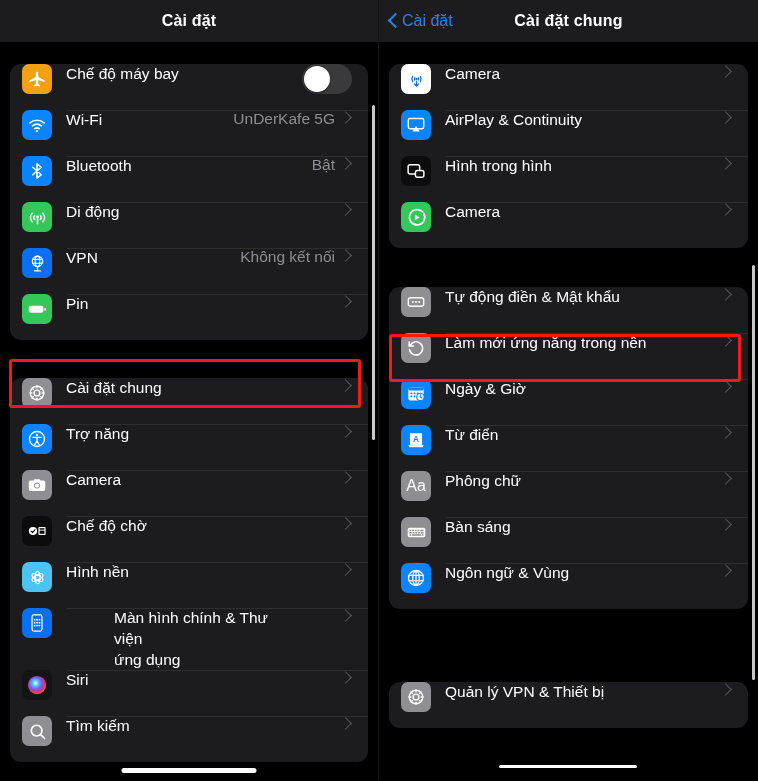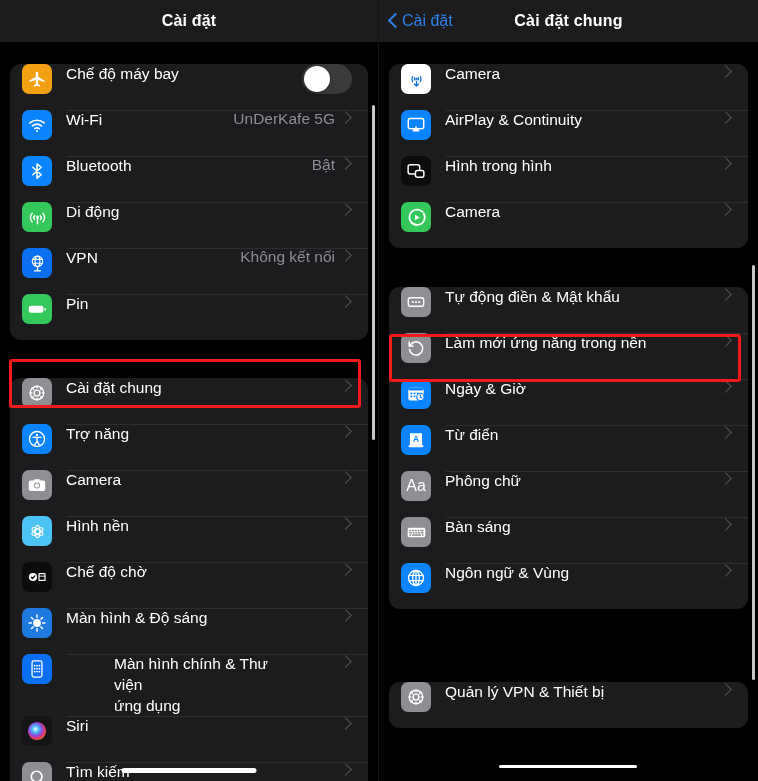--- a/index.html
+++ b/index.html
@@ -239,56 +239,46 @@
               <path d="M9.2 5.6h5.6l1 1.6h3.1A2.1 2.1 0 0 1 21 9.3v7.1a2.1 2.1 0 0 1-2.1 2.1H5.1A2.1 2.1 0 0 1 3 16.4V9.3a2.1 2.1 0 0 1 2.1-2.1h3.1z"></path>
               <circle cx="12" cy="12.6" r="3.3" fill="#8e8e93"></circle>
                 <circle cx="12" cy="12.6" r="2.3" fill="#fff"></circle>
             </svg>
           </div>
           <div class="row-label">Camera</div>
           <div class="chev"></div>
         </div>
 
         <div class="row">
-          <div class="ic" style="background:#4cc3f2">
-            <svg width="23" height="23" viewBox="0 0 24 24" fill="none" stroke="#fff" stroke-width="1.2">
-              <circle cx="12" cy="12" r="2.6"></circle>
-              <ellipse cx="12" cy="12" rx="2.6" ry="6.4"></ellipse>
-              <ellipse cx="12" cy="12" rx="2.6" ry="6.4" transform="rotate(60 12 12)"></ellipse>
-              <ellipse cx="12" cy="12" rx="2.6" ry="6.4" transform="rotate(120 12 12)"></ellipse>
-            </svg>
-          </div>
-          <div class="row-label">Hình nền</div>
-          <div class="chev"></div>
-        </div>
-
-        <div class="row">
           <div class="ic" style="background:#0c0c0c">
             <svg width="24" height="24" viewBox="0 0 24 24">
               <circle cx="8" cy="12" r="4.1" fill="#fff"></circle>
               <path d="M6.2 12.1l1.3 1.4 2.4-2.7" stroke="#0c0c0c" stroke-width="1.2" fill="none" stroke-linecap="round" stroke-linejoin="round"></path>
               <rect x="13.4" y="7.9" width="7.2" height="8.2" rx="1.2" fill="#fff"></rect>
               <rect x="14.6" y="9.2" width="4.8" height="1.5" fill="#0c0c0c"></rect>
               <rect x="14.6" y="11.6" width="4.8" height="3.2" fill="#0c0c0c"></rect>
             </svg>
           </div>
           <div class="row-label">Chế độ chờ</div>
           <div class="chev"></div>
         </div>
 
         <div class="row">
-          <div class="ic" style="background:#1f7ae0">
-            <svg width="22" height="22" viewBox="0 0 24 24" fill="none" stroke="#fff" stroke-width="1.7" stroke-linecap="round">
-              <circle cx="12" cy="12" r="3.4" fill="#fff"></circle>
-              <path d="M12 3.4v2.4M12 18.2v2.4M3.4 12h2.4M18.2 12h2.4M6 6l1.7 1.7M16.3 16.3 18 18M18 6l-1.7 1.7M7.7 16.3 6 18"></path>
-            </svg>
-          </div>
-          <div class="row-label">Màn hình &amp; Độ sáng</div>
-          <div class="chev"></div>
-        </div>
+          <div class="ic" style="background:#4cc3f2">
+            <svg width="23" height="23" viewBox="0 0 24 24" fill="none" stroke="#fff" stroke-width="1.2">
+              <circle cx="12" cy="12" r="2.6"></circle>
+              <ellipse cx="12" cy="12" rx="2.6" ry="6.4"></ellipse>
+              <ellipse cx="12" cy="12" rx="2.6" ry="6.4" transform="rotate(60 12 12)"></ellipse>
+              <ellipse cx="12" cy="12" rx="2.6" ry="6.4" transform="rotate(120 12 12)"></ellipse>
+            </svg>
+          </div>
+          <div class="row-label">Hình nền</div>
+          <div class="chev"></div>
+        </div>
+
 
         <div class="row tall">
           <div class="ic" style="background:#0a6ff0">
             <svg width="22" height="22" viewBox="0 0 24 24">
               <rect x="6.6" y="3.2" width="10.8" height="17.6" rx="2" fill="none" stroke="#fff" stroke-width="1.4"></rect>
               <g fill="#fff">
                   <circle cx="9.4" cy="8.4" r="1"></circle>
                   <circle cx="12" cy="8.4" r="1"></circle>
                   <circle cx="14.6" cy="8.4" r="1"></circle>
               <circle cx="9.4" cy="11.6" r="1"></circle>

